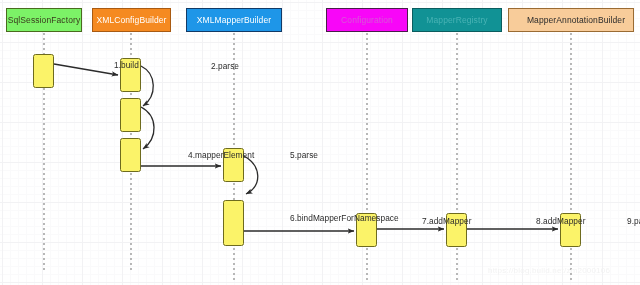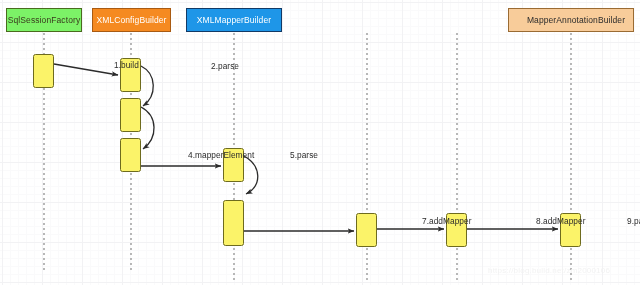--- a/index.html
+++ b/index.html
@@ -102,39 +102,46 @@
   </div>
 
   <div class="actor-box" style="left:92px; top:8px; width:79px; height:24px; background:#f58a21; border-color:#a85a12; color:#ffffff;">
     <span>XMLConfigBuilder</span>
   </div>
 
   <div class="actor-box" style="left:186px; top:8px; width:96px; height:24px; background:#1e96e8; border-color:#123a66; color:#ffffff;">
     <span>XMLMapperBuilder</span>
   </div>
 
+  <div class="actor-box" style="left:326px; top:8px; width:82px; height:24px; background:#f806f8; border-color:#4a1c4a; color:#d65ad6;">
+    <span>Configuration</span>
+  </div>
 
+  <div class="actor-box" style="left:412px; top:8px; width:90px; height:24px; background:#119295; border-color:#0b5c5e; color:#49b3b5;">
+    <span>MapperRegistry</span>
+  </div>
 
   <div class="actor-box" style="left:508px; top:8px; width:126px; height:24px; background:#f8cc9a; border-color:#9a6b33; color:#2b2b2b;padding-left:10px;">
     <span>MapperAnnotationBuilder</span>
   </div>
 
   <div class="activation" style="left:33px; top:54px; width:21px; height:34px;"></div>
   <div class="activation" style="left:120px; top:58px; width:21px; height:34px;"></div>
   <div class="activation" style="left:120px; top:98px; width:21px; height:34px;"></div>
   <div class="activation" style="left:120px; top:138px; width:21px; height:34px;"></div>
   <div class="activation" style="left:223px; top:148px; width:21px; height:34px;"></div>
   <div class="activation" style="left:223px; top:200px; width:21px; height:46px;"></div>
   <div class="activation" style="left:356px; top:213px; width:21px; height:34px;"></div>
   <div class="activation" style="left:446px; top:213px; width:21px; height:34px;"></div>
   <div class="activation" style="left:560px; top:213px; width:21px; height:34px;"></div>
 
   <div class="msg-label" style="left:70px; top:60px;">1.build</div>
   <div class="msg-label" style="left:143px; top:61px;padding-left:24px;">2.parse</div>
   <div class="msg-label" style="left:144px; top:150px;">4.mapperElement</div>
   <div class="msg-label" style="left:246px; top:150px;">5.parse</div>
+  <div class="msg-label" style="left:246px; top:213px;">6.bindMapperForNamespace</div>
   <div class="msg-label" style="left:378px; top:216px;">7.addMapper</div>
   <div class="msg-label" style="left:492px; top:216px;">8.addMapper</div>
   <div class="msg-label" style="left:583px; top:216px;">9.parse</div>
 
   <div class="watermark" style="left:488px; top:266px;">https://blog.build.net/zm2000106</div>
 
 </div>
 
 </body></html>

